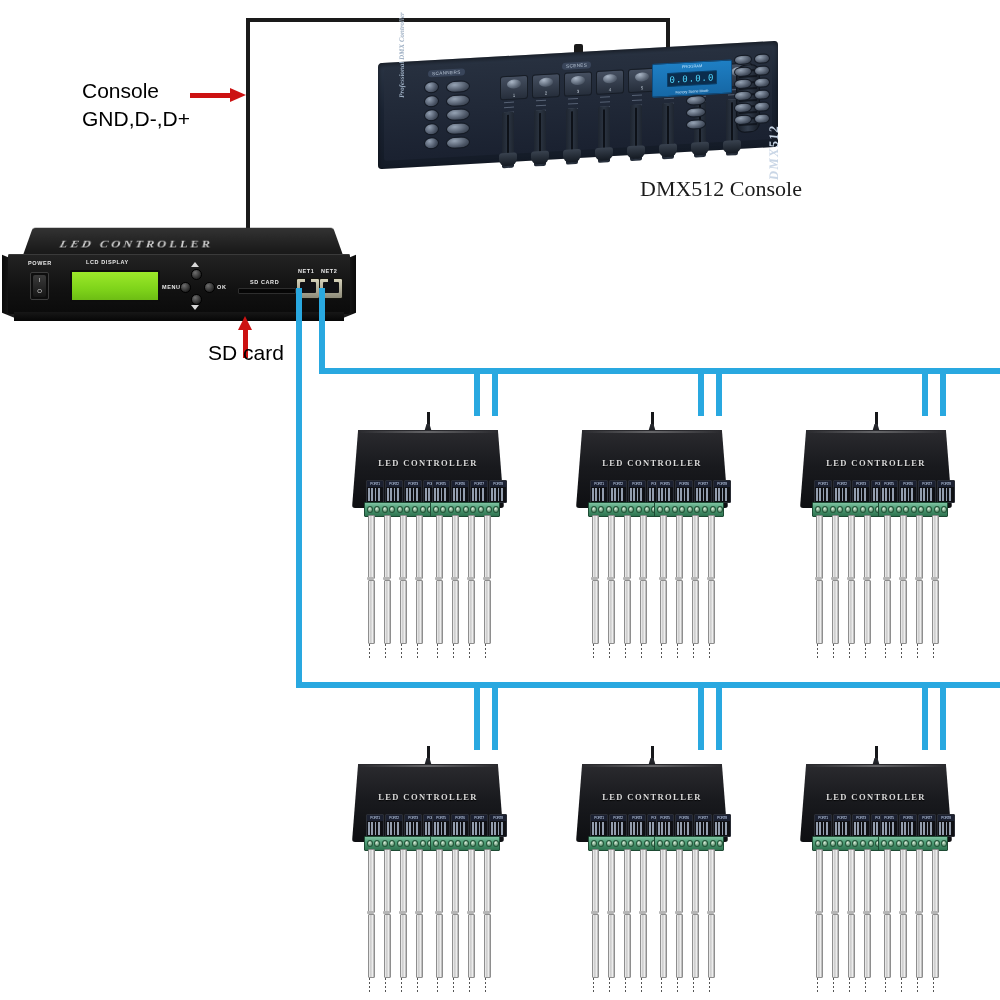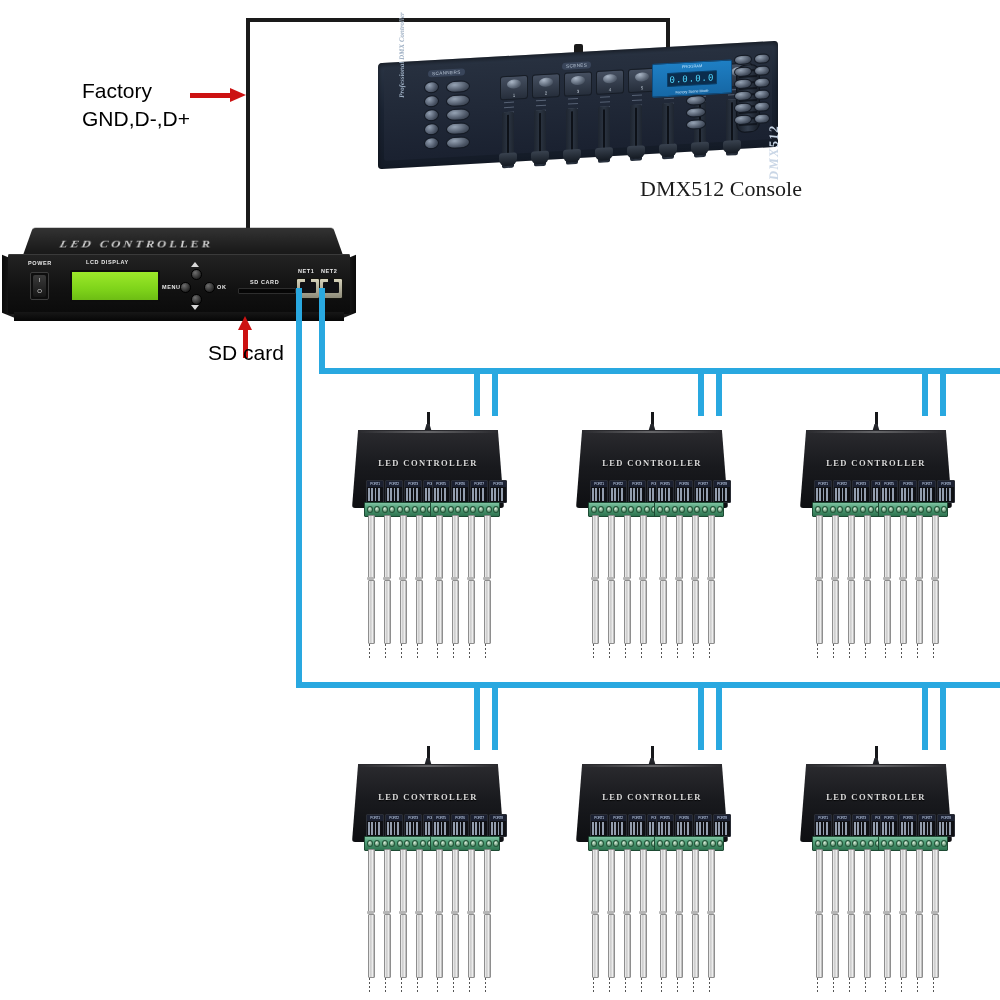--- a/index.html
+++ b/index.html
@@ -476,21 +476,21 @@
         <div class="btn-oval" style="left:350px;top:66px;width:16px;height:8px;"></div>
         <div class="btn-oval" style="left:370px;top:66px;width:14px;height:8px;"></div>
 
         <div class="brand-right">DMX512</div>
       </div>
     </div>
   </div>
 
   <div class="caption" style="left:640px;top:176px;">DMX512 Console</div>
 
-  <div class="annot" style="left:82px;top:78px;"><span>Factory</span></div>
+  <div class="annot" style="left:82px;top:78px;"><span>Console</span></div>
   <div class="annot" style="left:82px;top:106px;"><span>GND,D-,D+</span></div>
 
   <div class="arrow-r" style="left:190px;top:88px;width:58px;height:14px;">
     <div class="shaft" style="left:0;top:5px;width:44px;height:5px;"></div>
     <div class="head" style="left:40px;top:0;border-top:7px solid transparent;border-bottom:7px solid transparent;border-left:16px solid #cc1212;"></div>
   </div>
 
   <div class="master">
     <div class="master-top">
       <div class="master-brand">LED  CONTROLLER</div>

